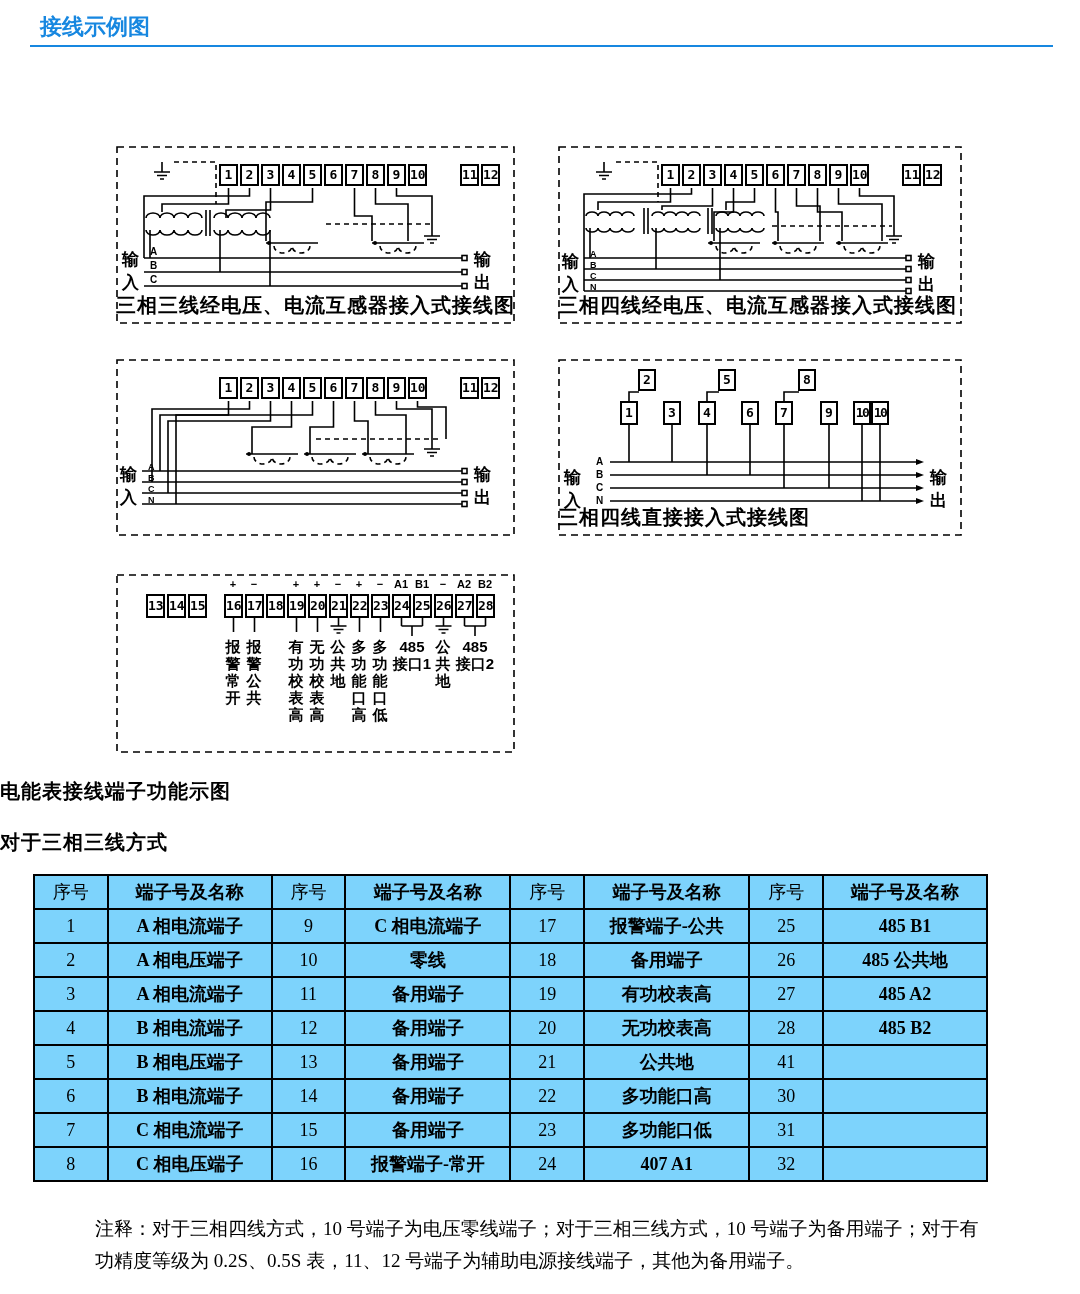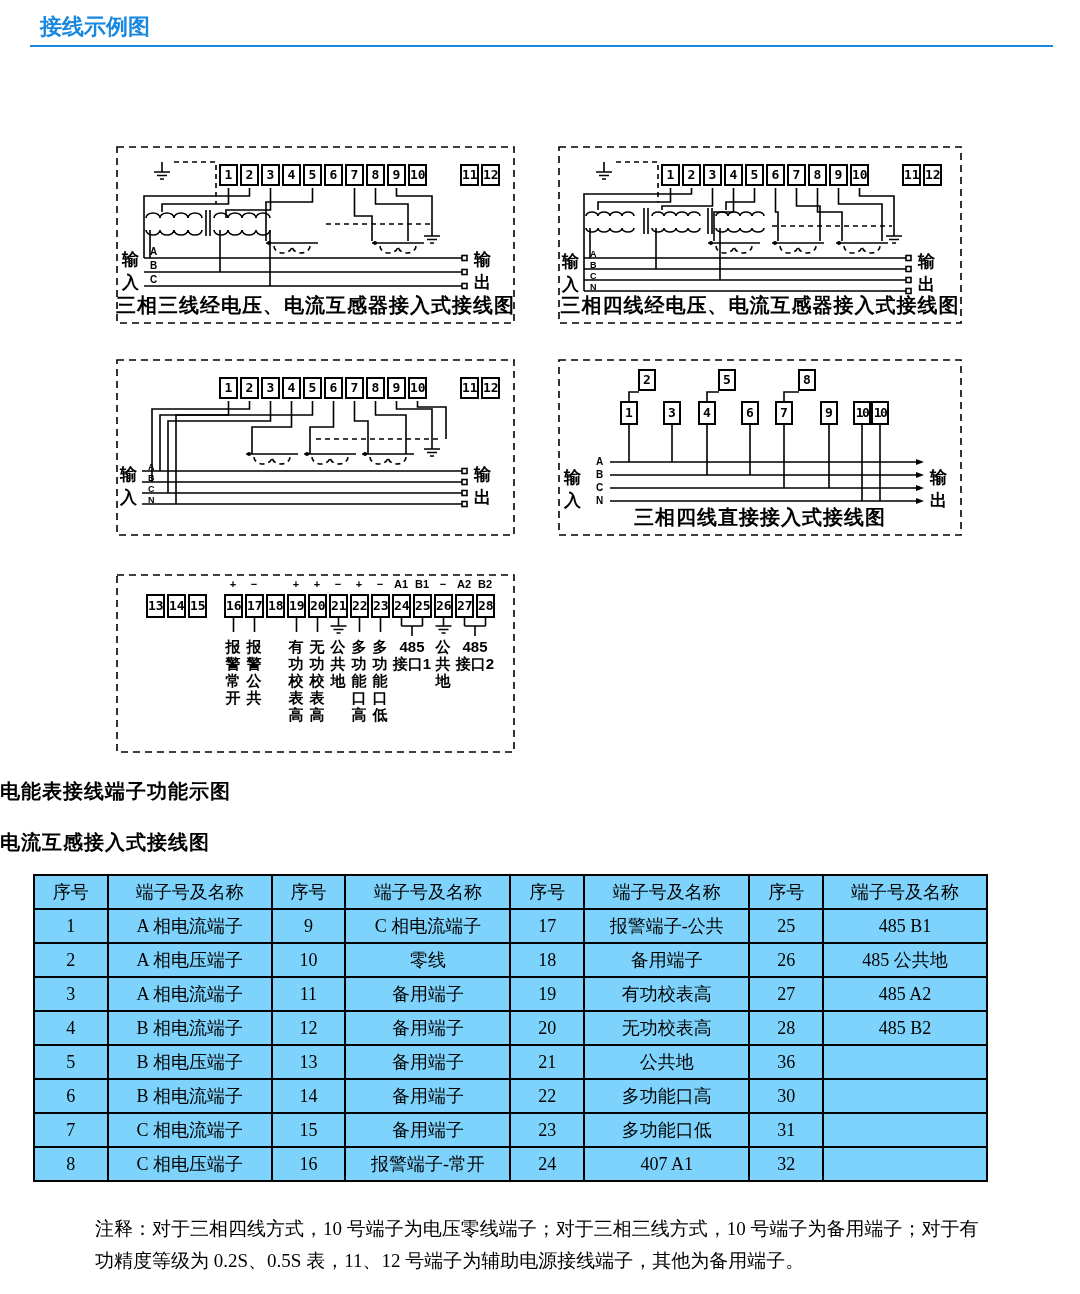--- a/index.html
+++ b/index.html
@@ -12,38 +12,38 @@
   .dot{display:inline-block;width:11px;height:11px;border-radius:50%;background:#000;margin-right:16px;vertical-align:2px;}
   .diag{position:absolute;background:#fff;}
   .diag svg{position:absolute;left:0;top:0;}
   .trow{position:absolute;display:flex;gap:2px;}
   .term{box-sizing:border-box;display:inline-block;width:19px;height:22px;border:2px solid #000;
         font:bold 13px "DejaVu Sans Mono",monospace;text-align:center;line-height:18px;background:#fff;}
   .term.tall{height:24px;line-height:20px;}
   .abs{position:absolute;box-sizing:border-box;width:18px;height:24px;border:2px solid #000;
        font:bold 13px "DejaVu Sans Mono",monospace;text-align:center;line-height:20px;background:#fff;}
   .abs.heavy{letter-spacing:-1.5px;font-weight:bold;}
-  .dcap{position:absolute;left:0;right:0;bottom:5px;text-align:center;
+  .dcap{position:absolute;left:0;right:0;bottom:5px;
         font:bold 20px "Liberation Sans",sans-serif;letter-spacing:1px;white-space:nowrap;}
   .io{position:absolute;font:bold 17px "Liberation Sans",sans-serif;line-height:23px;
       white-space:pre-line;text-align:center;}
   .phases{position:absolute;font:bold 10px "Liberation Sans",sans-serif;line-height:14px;
       white-space:pre-line;text-align:center;}
   .phases.four{font-size:9px;line-height:11px;}
   .phases.d4p{font-size:10px;line-height:13px;}
   .mark{position:absolute;transform:translateX(-50%);font:bold 11px "Liberation Sans",sans-serif;white-space:nowrap;}
   .vtext{position:absolute;transform:translateX(-50%);font:15px "Liberation Sans",sans-serif;
          line-height:17px;white-space:pre-line;text-align:center;font-weight:bold;}
   .figcap{position:absolute;left:0;width:1020px;text-align:left;
           font:bold 20px "Liberation Sans",sans-serif;letter-spacing:1px;}
   table.tt{position:absolute;left:33px;top:874px;border-collapse:collapse;table-layout:fixed;background:#7dd3fc;}
   table.tt th,table.tt td{border:2px solid #000;height:32px;text-align:center;
           font:18px "Liberation Serif",serif;padding:0 2px;overflow:hidden;white-space:nowrap;}
   table.tt .narrow{width:76px;}
-  table.tt .wide{width:171px;}
+  table.tt .wide{width:171px;font-weight:bold;}
   .note{position:absolute;left:95px;top:1213px;width:900px;font:19px/32px "Liberation Serif",serif;}
   svg path,svg line,svg rect.sq{stroke:#000;fill:none;stroke-width:1.6px;}
   svg .dash{stroke-dasharray:7 5;}
   svg .dash2{stroke-dasharray:5 4;}
 </style>
 <title>接线示例图</title></head>
 <body>
 
 <div class="page">
 
@@ -343,21 +343,21 @@
     <div class="vtext" style="left:296px;top:64px">485
 接口1</div>
     <div class="vtext" style="left:327px;top:64px">公
 共
 地</div>
     <div class="vtext" style="left:359px;top:64px">485
 接口2</div>
   </div>
 
   <div class="figcap" style="top:778px">电能表接线端子功能示图</div>
-  <div class="figcap" style="top:829px">电流互感接入式接线图</div>
+  <div class="figcap" style="top:829px">对于三相三线方式</div>
 
   <table class="tt">
     <thead>
         <tr>
           <th class="narrow">序号</th>
           <th class="wide">端子号及名称</th>
           <th class="narrow">序号</th>
           <th class="wide">端子号及名称</th>
           <th class="narrow">序号</th>
           <th class="wide">端子号及名称</th>
@@ -406,21 +406,21 @@
           <td class="narrow">28</td>
           <td class="wide">485 B2</td>
         </tr>
         <tr>
           <td class="narrow">5</td>
           <td class="wide">B 相电压端子</td>
           <td class="narrow">13</td>
           <td class="wide">备用端子</td>
           <td class="narrow">21</td>
           <td class="wide">公共地</td>
-          <td class="narrow">36</td>
+          <td class="narrow">41</td>
           <td class="wide"></td>
         </tr>
         <tr>
           <td class="narrow">6</td>
           <td class="wide">B 相电流端子</td>
           <td class="narrow">14</td>
           <td class="wide">备用端子</td>
           <td class="narrow">22</td>
           <td class="wide">多功能口高</td>
           <td class="narrow">30</td>

